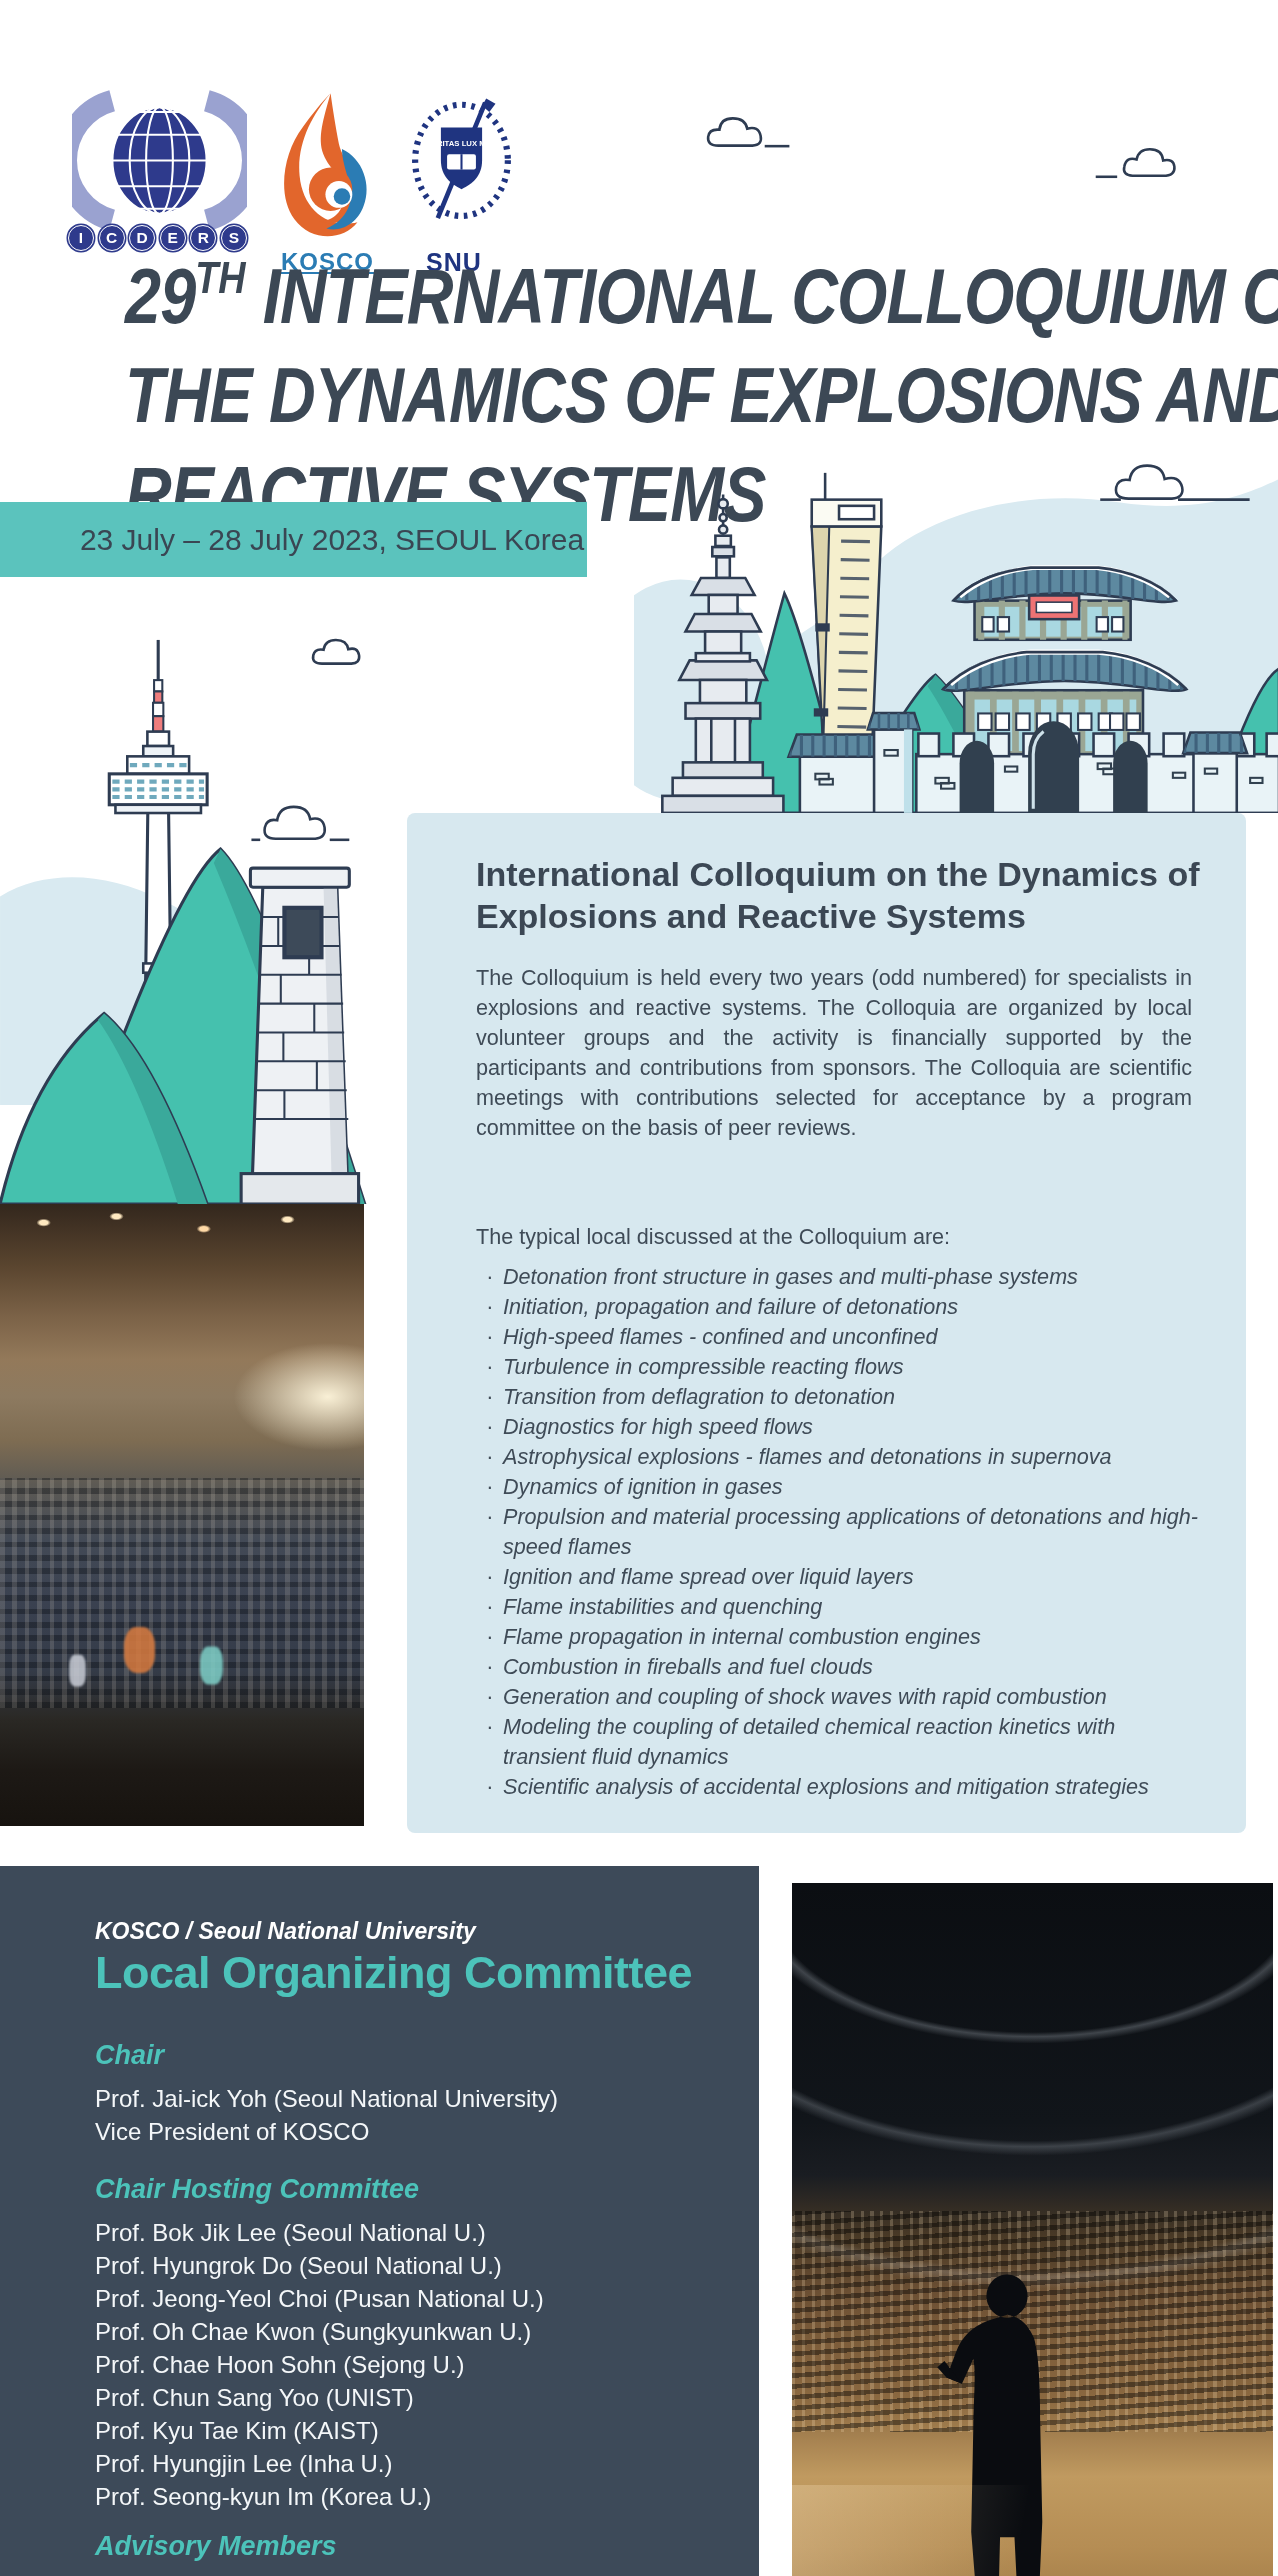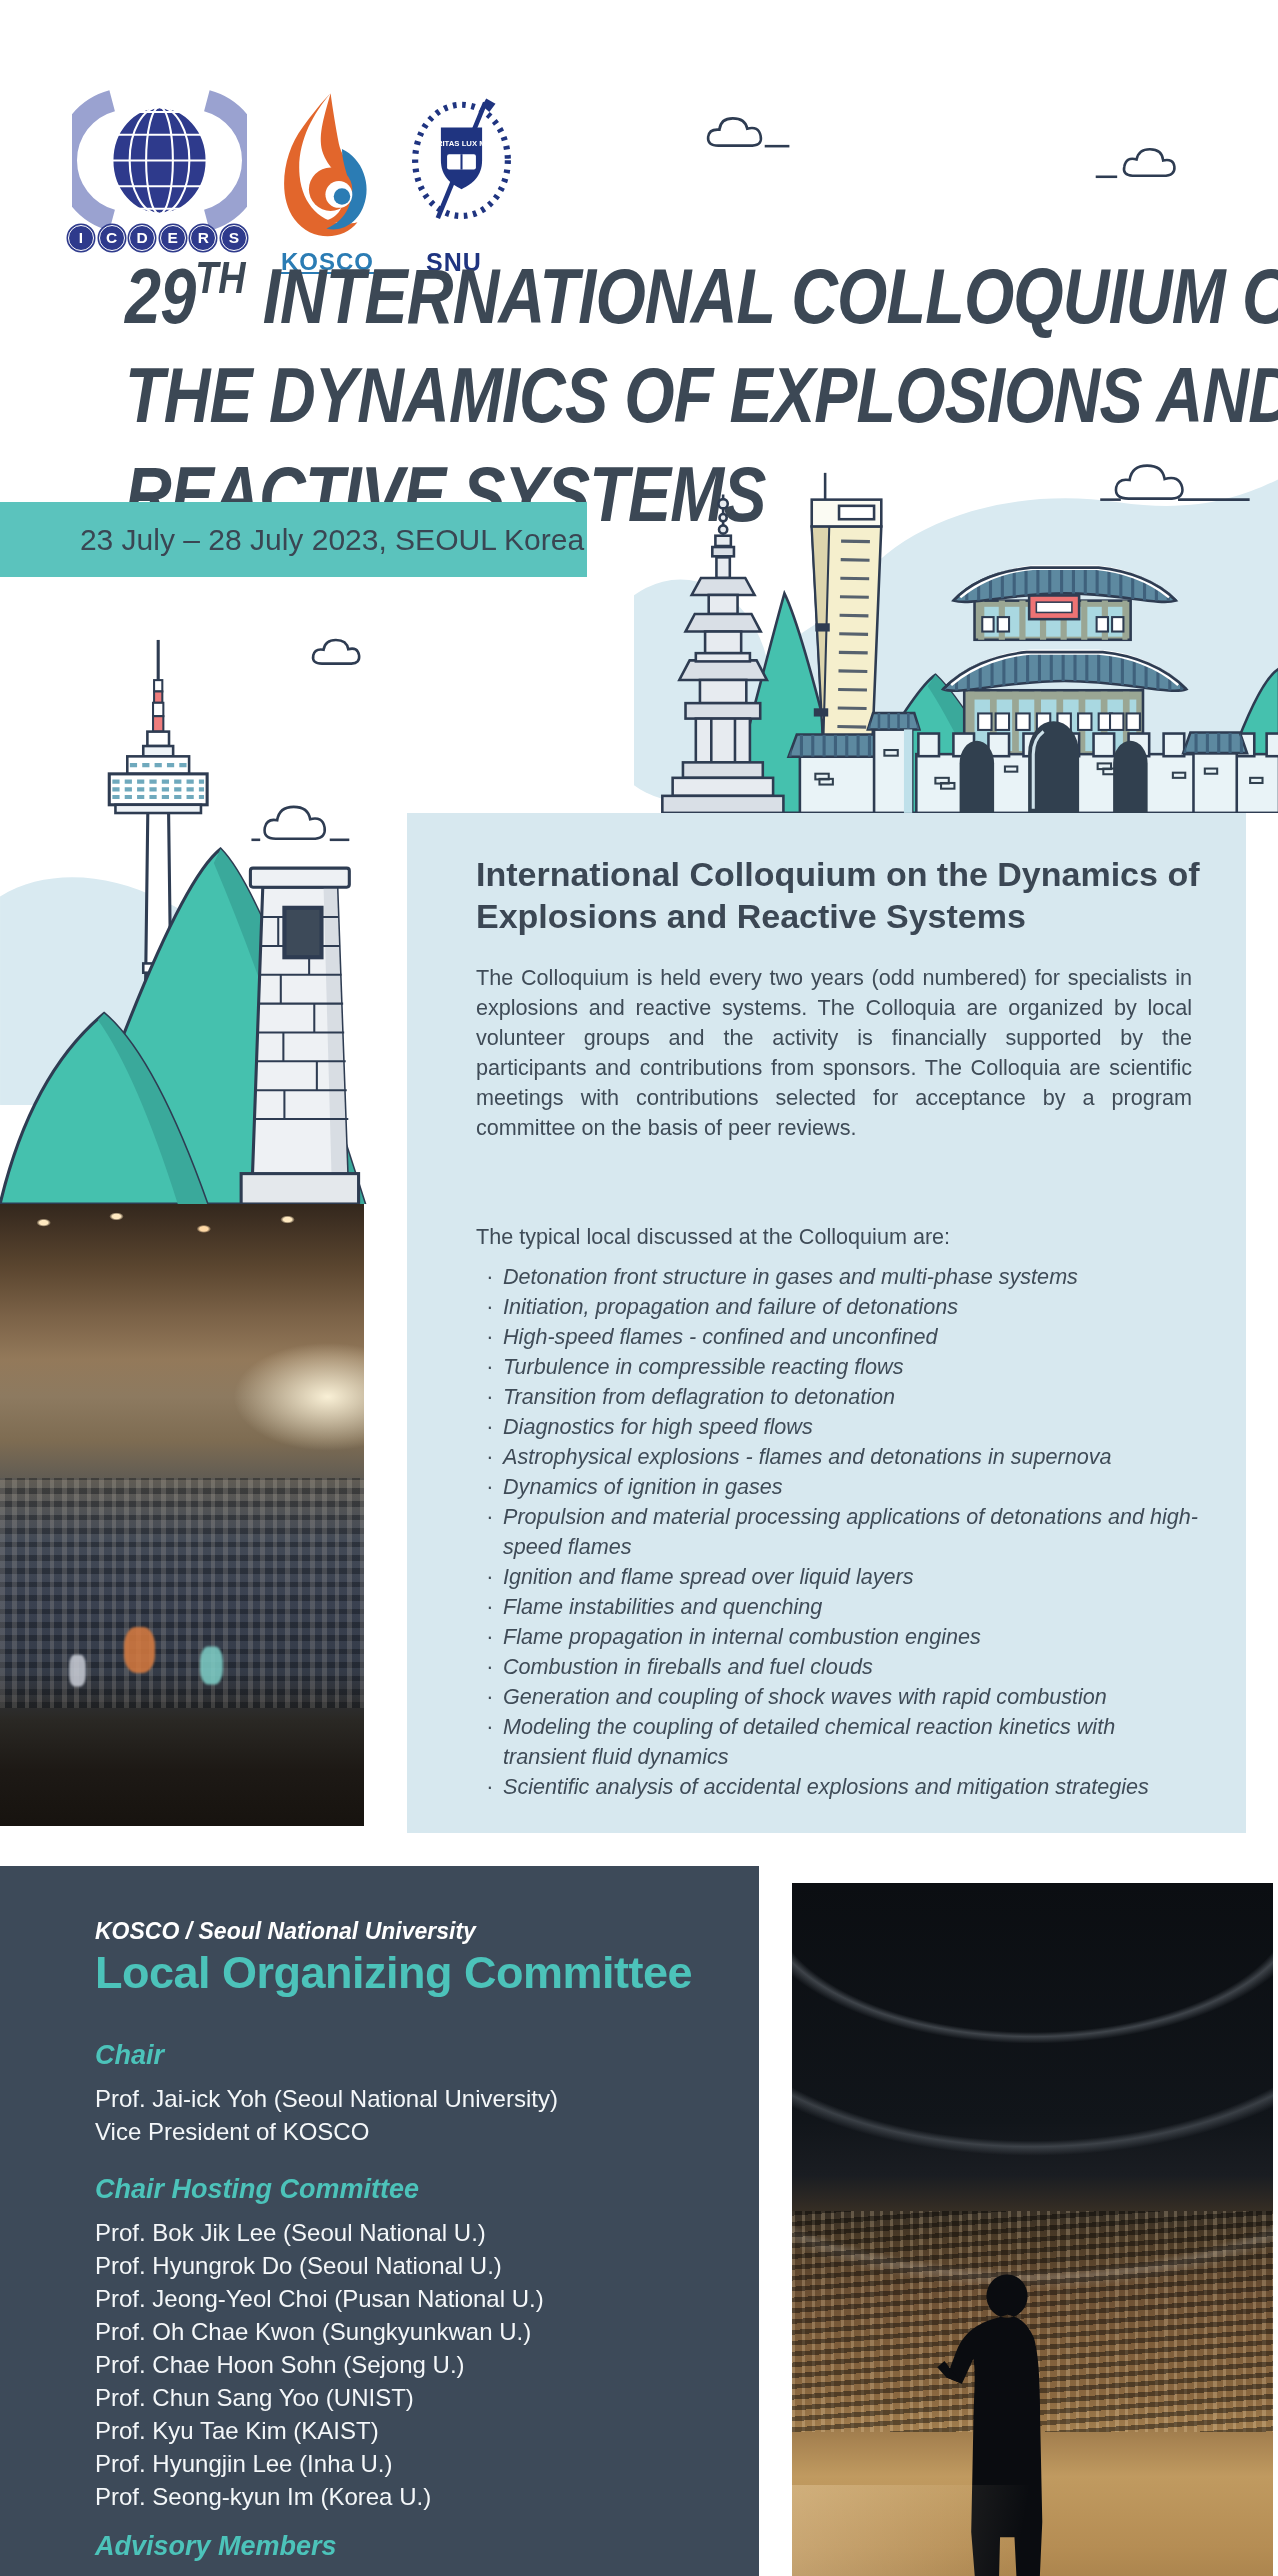--- a/index.html
+++ b/index.html
@@ -360,21 +360,21 @@
           <line x1="610" y1="768" x2="610" y2="824"></line>
         <line x1="550" y1="824" x2="550" y2="880"></line>
           <line x1="615" y1="880" x2="615" y2="936"></line>
         <line x1="552" y1="936" x2="552" y2="992"></line>
       </g>
       <rect x="552" y="582" width="72" height="96" fill="#3d4a59" stroke="#2e3c52" stroke-width="8"></rect>
       <rect x="468" y="1098" width="228" height="59" fill="#e4e8ec" stroke="#2e3c52" stroke-width="6"></rect>
     </g>
   </svg>
 
-  <div class="abs about-panel" style="left:407px;top:813px;width:839px;height:1020px;">
+  <div class="abs about-panel" style="left:407px;top:813px;width:839px;height:1020px;border-radius:8px;">
     <div class="abs about-heading" style="left:69px;top:40px;">International Colloquium on the Dynamics of Explosions and Reactive Systems</div>
     <div class="abs about-par" style="left:69px;top:150px;">The Colloquium is held every two years (odd numbered) for specialists in explosions and reactive systems. The Colloquia are organized by local volunteer groups and the activity is financially supported by the participants and contributions from sponsors. The Colloquia are scientific meetings with contributions selected for acceptance by a program committee on the basis of peer reviews.</div>
     <div class="abs topics-intro" style="left:69px;top:409px;">The typical local discussed at the Colloquium are:</div>
     <div class="abs topics" style="left:72px;top:449px;">
         <div class="topic">Detonation front structure in gases and multi-phase systems</div>
         <div class="topic">Initiation, propagation and failure of detonations</div>
         <div class="topic">High-speed flames - confined and unconfined</div>
         <div class="topic">Turbulence in compressible reacting flows</div>
         <div class="topic">Transition from deflagration to detonation</div>
         <div class="topic">Diagnostics for high speed flows</div>

